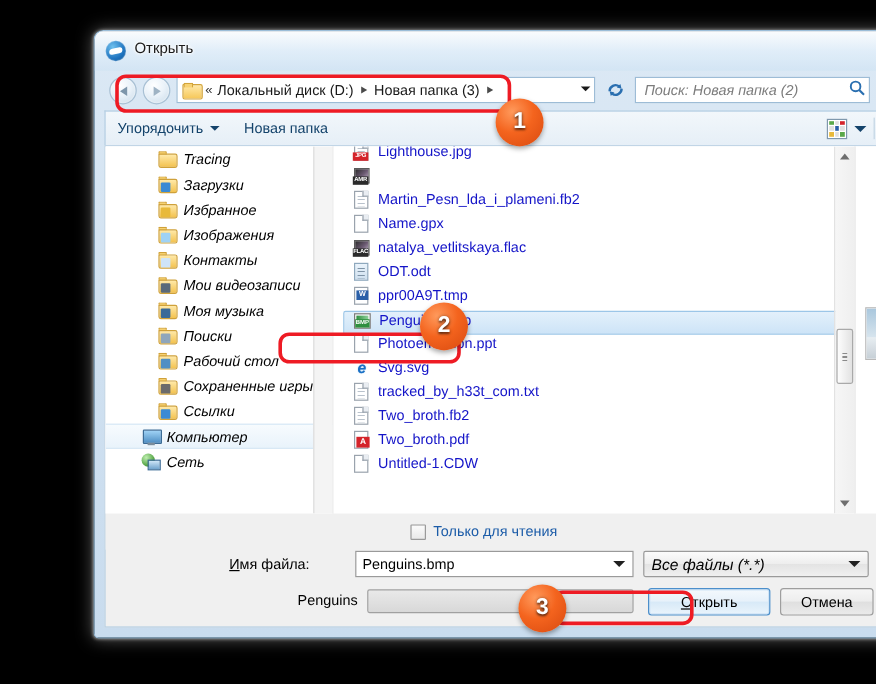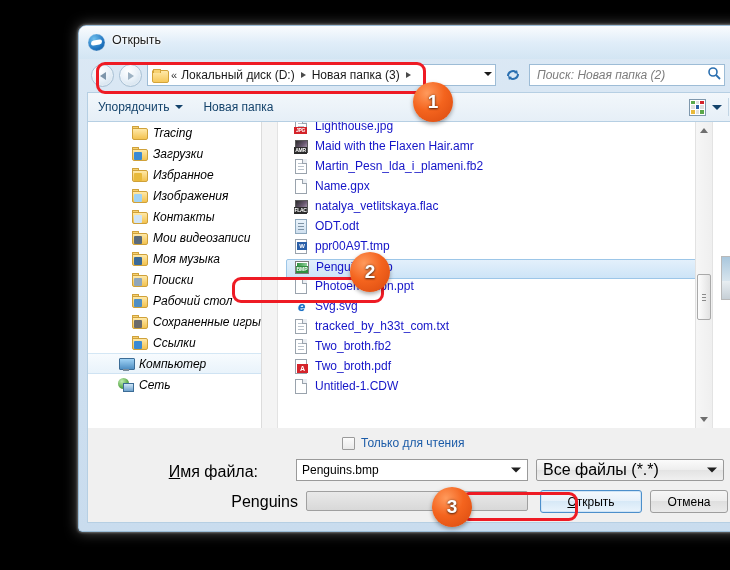--- a/index.html
+++ b/index.html
@@ -332,36 +332,36 @@
   }
   .chk {
     width:13px; height:13px; background:linear-gradient(180deg,#fbfbfb,#e9e9e9);
     border:1px solid #9a9a9a; border-radius:1px;
   }
   .chk-label { font-size:12px; color:#1c5ca8; }
 
   
   .fld-row { position:absolute; left:0; right:0; height:24px; }
   .fld-label {
-    position:absolute; font-size:16px; color:#000; text-align:right;
+    position:absolute; font-size:12px; color:#000; text-align:right;
   }
   .fld-label u { text-decoration:underline; }
   .textbox {
     position:absolute; background:#fff; border:1px solid #9a9a9a;
     display:flex; align-items:center; padding-left:5px; font-size:12px; color:#000;
   }
   .tb-caret {
     position:absolute; right:6px; top:50%; transform:translateY(-50%);
     border-top:5px solid #202020; border-left:5px solid transparent; border-right:5px solid transparent;
   }
   .combo {
     position:absolute; height:22px;
     background: linear-gradient(180deg,#fbfbfb 0%,#eeeeee 48%,#e3e3e3 50%,#f0f0f0 100%);
     border:1px solid #9a9a9a; border-radius:2px;
-    display:flex; align-items:center; padding-left:6px; font-size:16px; color:#000; cursor:pointer;
+    display:flex; align-items:center; padding-left:6px; font-size:13px; color:#000; cursor:pointer;font-style:italic;
   }
   .btn {
     position:absolute; height:23px; border-radius:3px;
     background: linear-gradient(180deg,#f6f6f6 0%,#ededed 48%,#dfdfdf 50%,#eaeaea 100%);
     border:1px solid #9e9e9e;
     font-size:12px; color:#000; display:flex; align-items:center; justify-content:center; cursor:pointer;
   }
   .btn.default {
     border:1px solid #4c8fcb;
     box-shadow: inset 0 0 0 1px #cfe4f6;
@@ -582,21 +582,20 @@
                 </span>
                 <span class="badge-ext" style="background:#d4232a">JPG</span>
               </span>
               <span>Lighthouse.jpg</span>
             </div>
             <div class="file-row">
               <span class="fileicon">
                 <span class="media-thumb"></span>
                 <span class="badge-ext" style="background:#2b2b2b">AMR</span>
               </span>
-              <span>Maid with the Flaxen Hair.amr</span>
             </div>
             <div class="file-row">
               <span class="fileicon">
                 <span class="doc">
                   <span class="lines"></span>
                 </span>
               </span>
               <span>Martin_Pesn_lda_i_plameni.fb2</span>
             </div>
             <div class="file-row">

